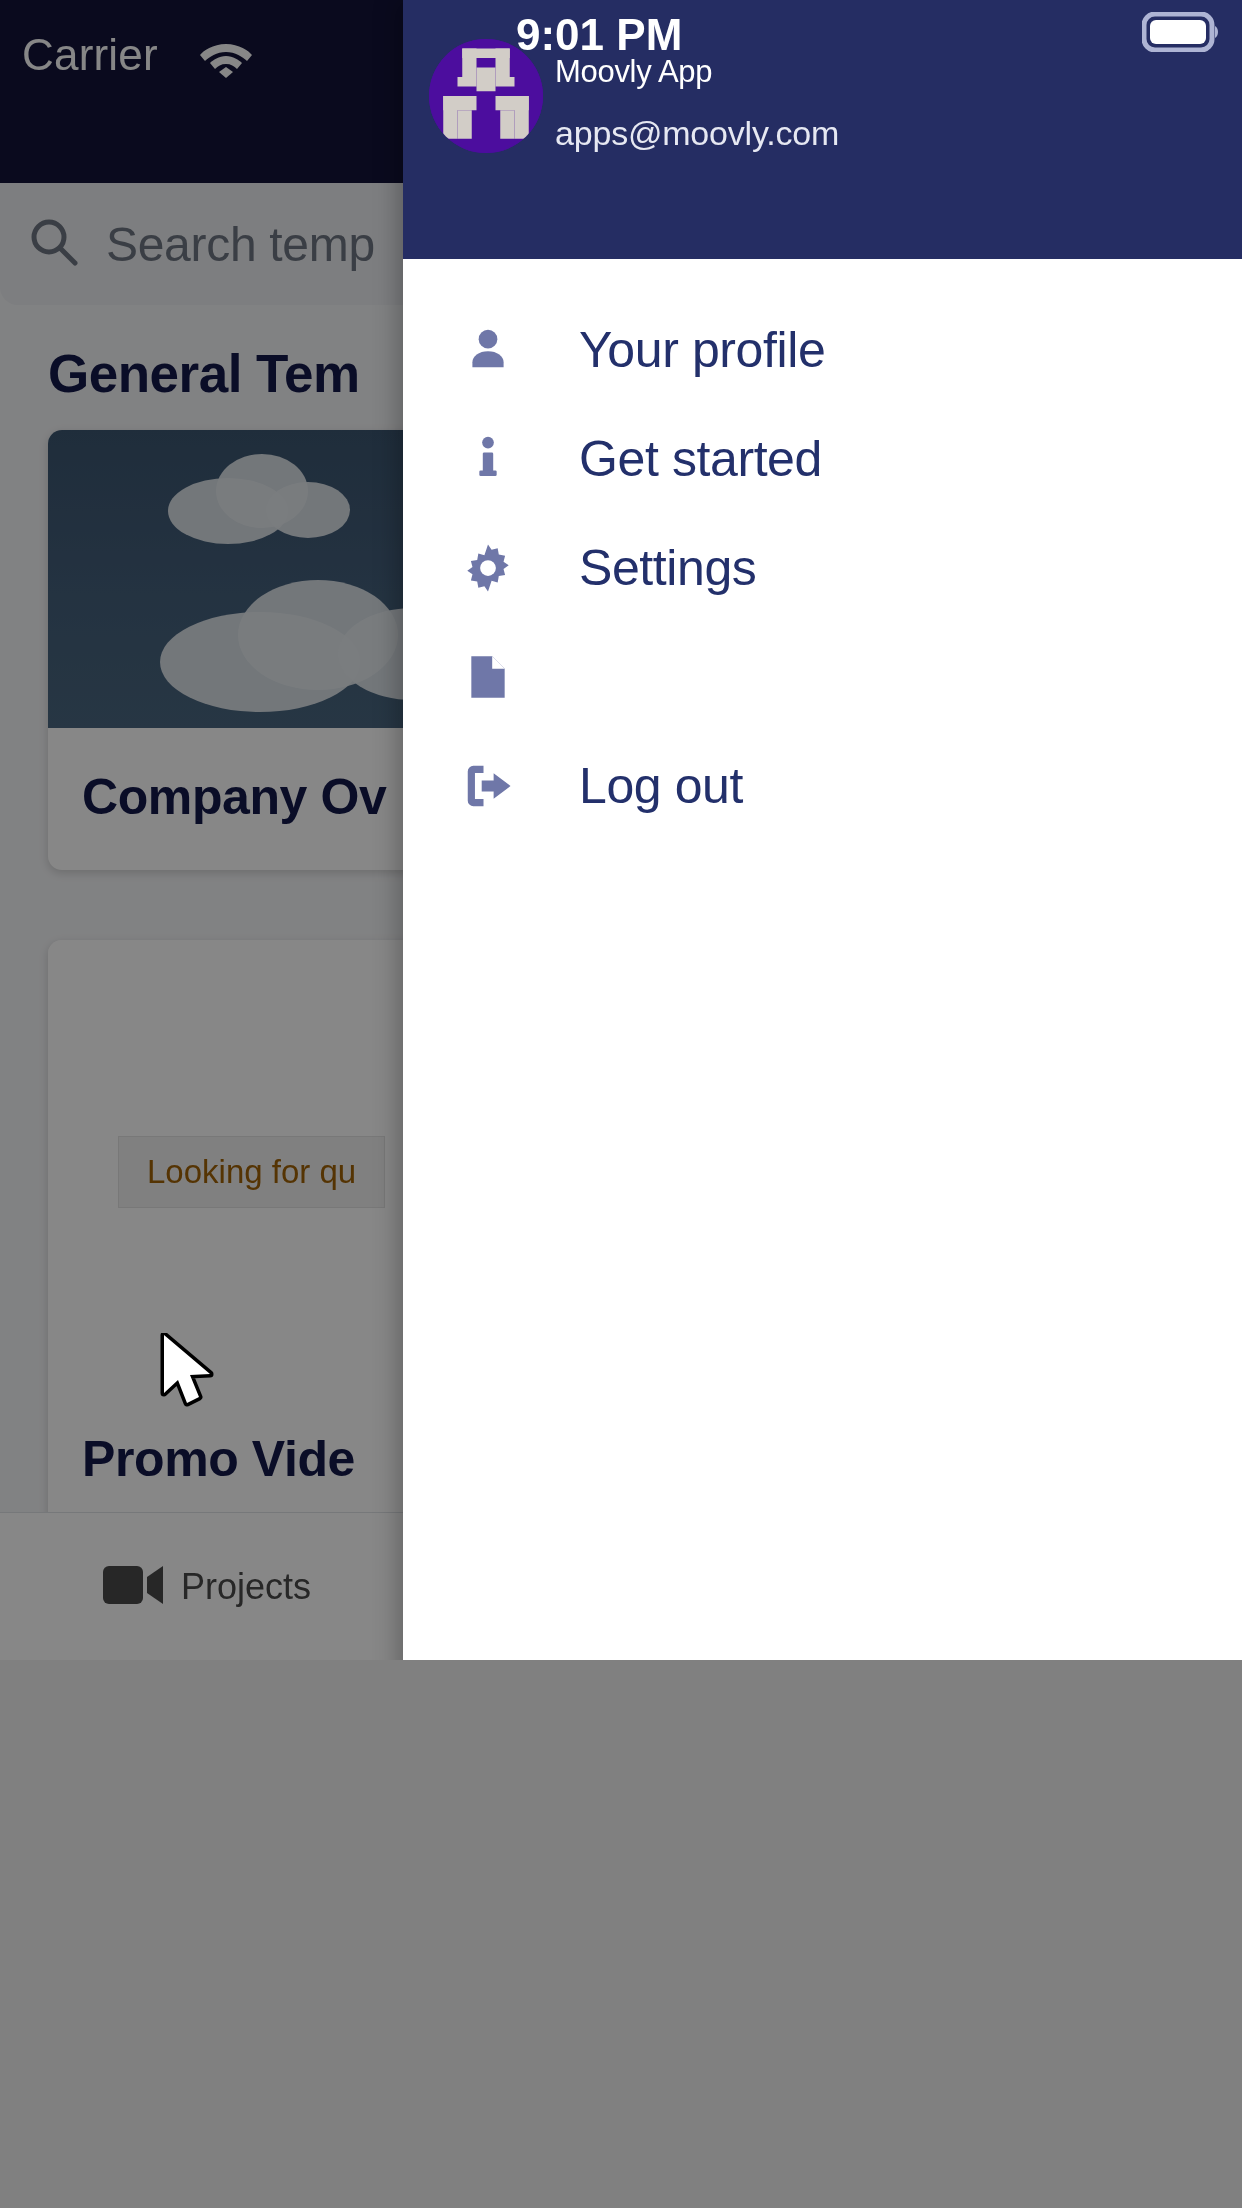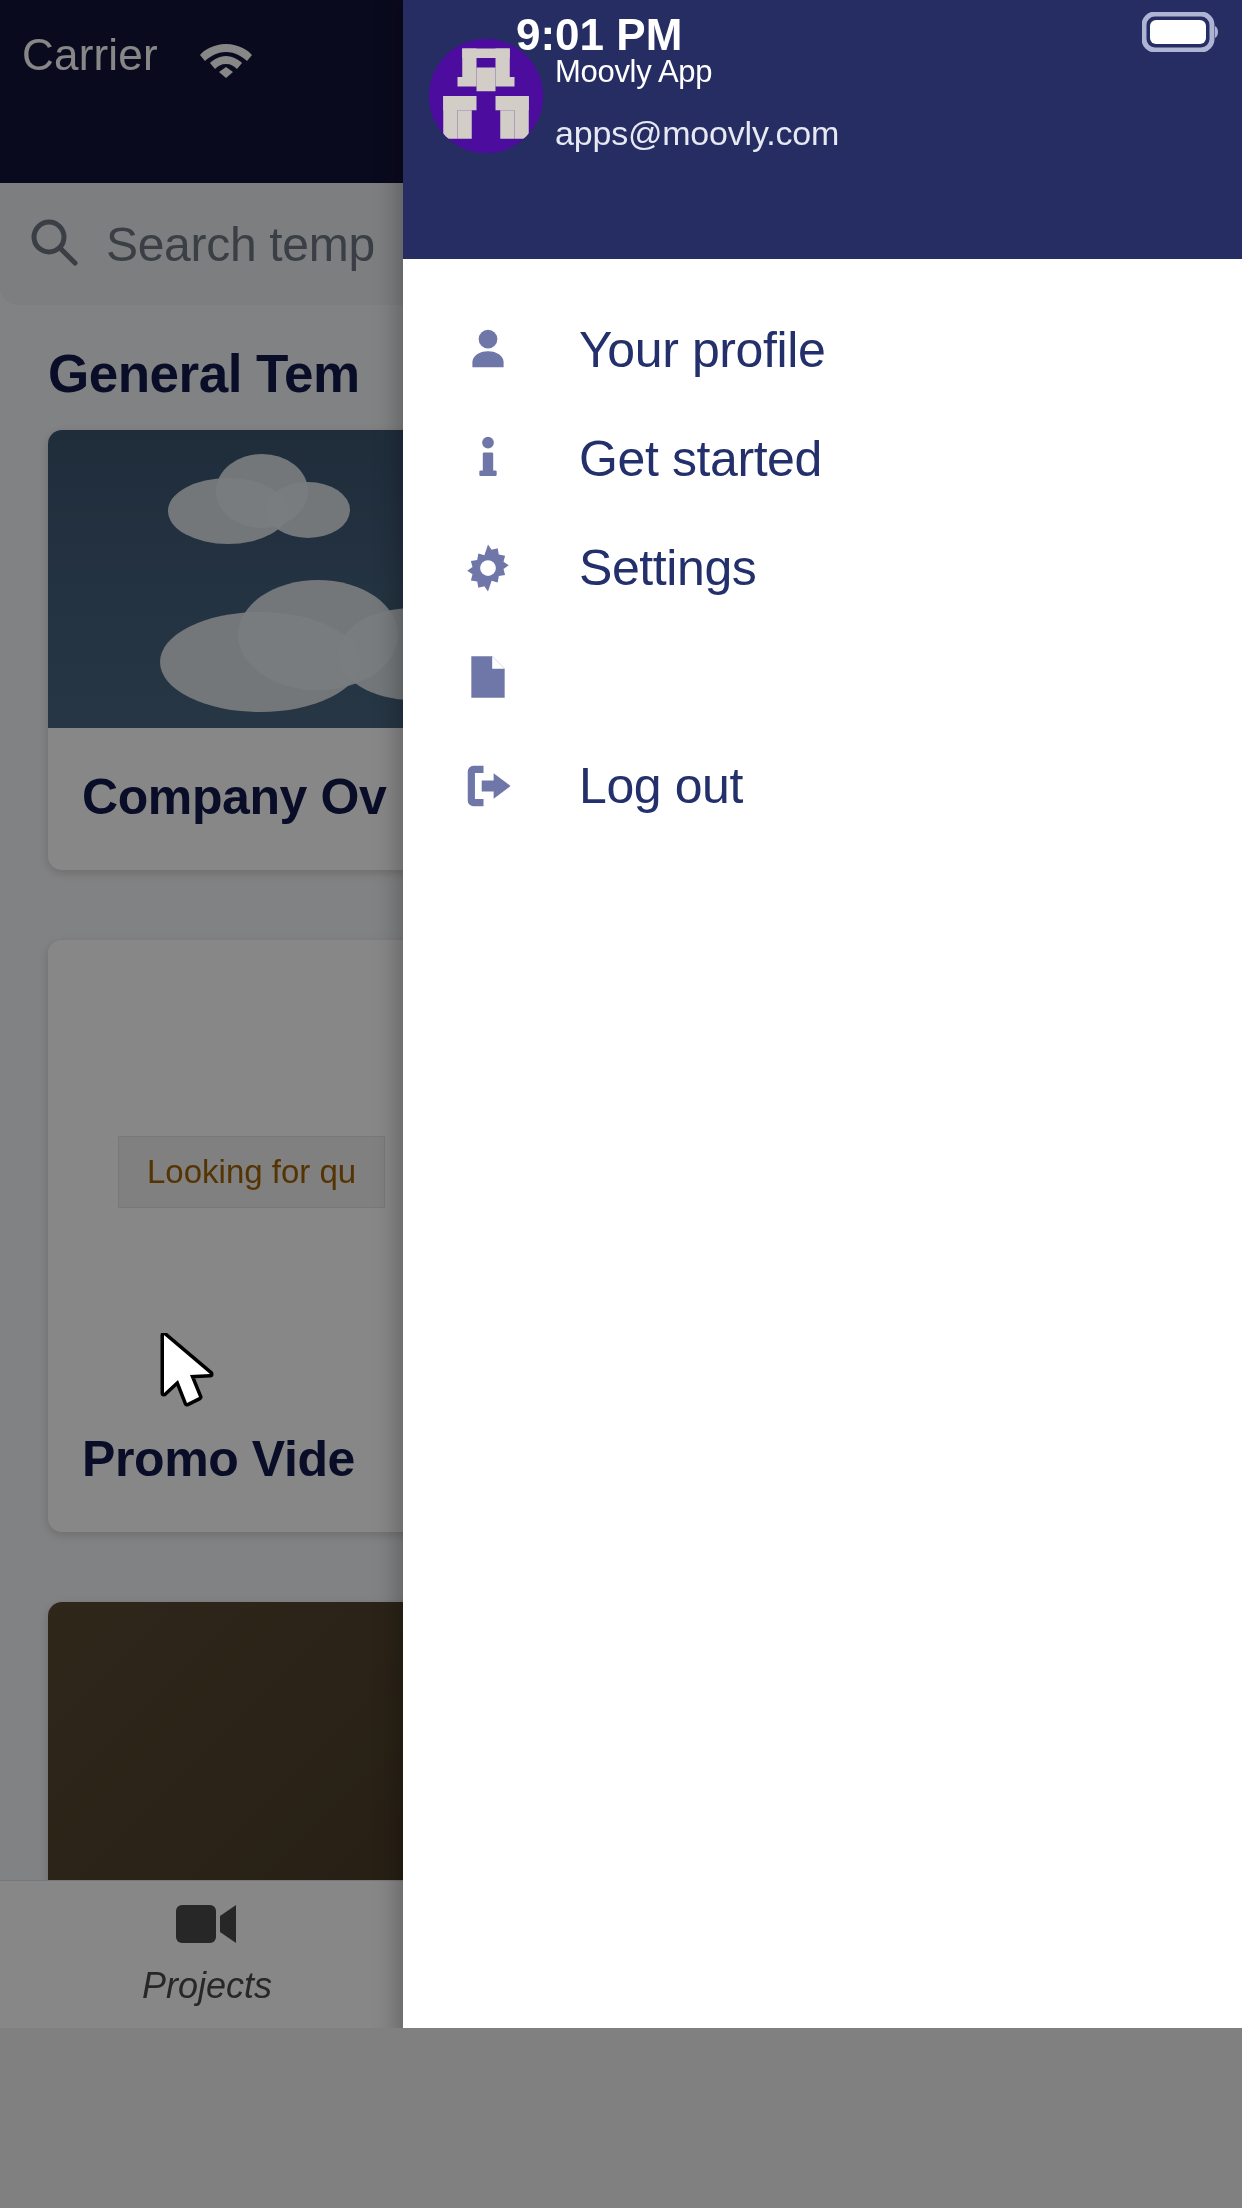--- a/index.html
+++ b/index.html
@@ -4,21 +4,21 @@
 <style>
   * { margin:0; padding:0; box-sizing:border-box; }
   html, body {
     width:1242px; height:2208px;
     overflow:hidden;
     font-family:"Liberation Sans", sans-serif;
     background:#808080;
   }
   #screen {
     position:relative;
-    width:1242px; height:2028px;
+    width:1242px; height:1660px;
     overflow:hidden;
     background:#808080;
   }
 
   
   #bg-app {
     position:absolute; inset:0;
     background:#f4f5f7;
     z-index:1;
   }
@@ -96,22 +96,22 @@
     border-radius:52% 48% 50% 50% / 60% 55% 45% 40%;
   }
 
   #bg-tabbar {
     position:absolute; left:0; bottom:0; width:1242px; height:148px;
     background:#ffffff;
     border-top:1px solid #dfe2e6;
     display:flex;
   }
   .bg-tab {
-    flex:1; display:flex; flex-direction:column;
-    align-items:center; justify-content:center; gap:16px;font-style:italic;
+    flex:1; display:flex; 
+    align-items:center; justify-content:center; gap:16px;
   }
   .bg-tab .tlabel { font-size:36px; color:#4a4a4a; }
   .bg-tab.active .tlabel { color:#c8102e; }
 
   
   #dim {
     position:absolute; inset:0;
     background:rgba(0,0,0,0.47);
     z-index:5;
   }

